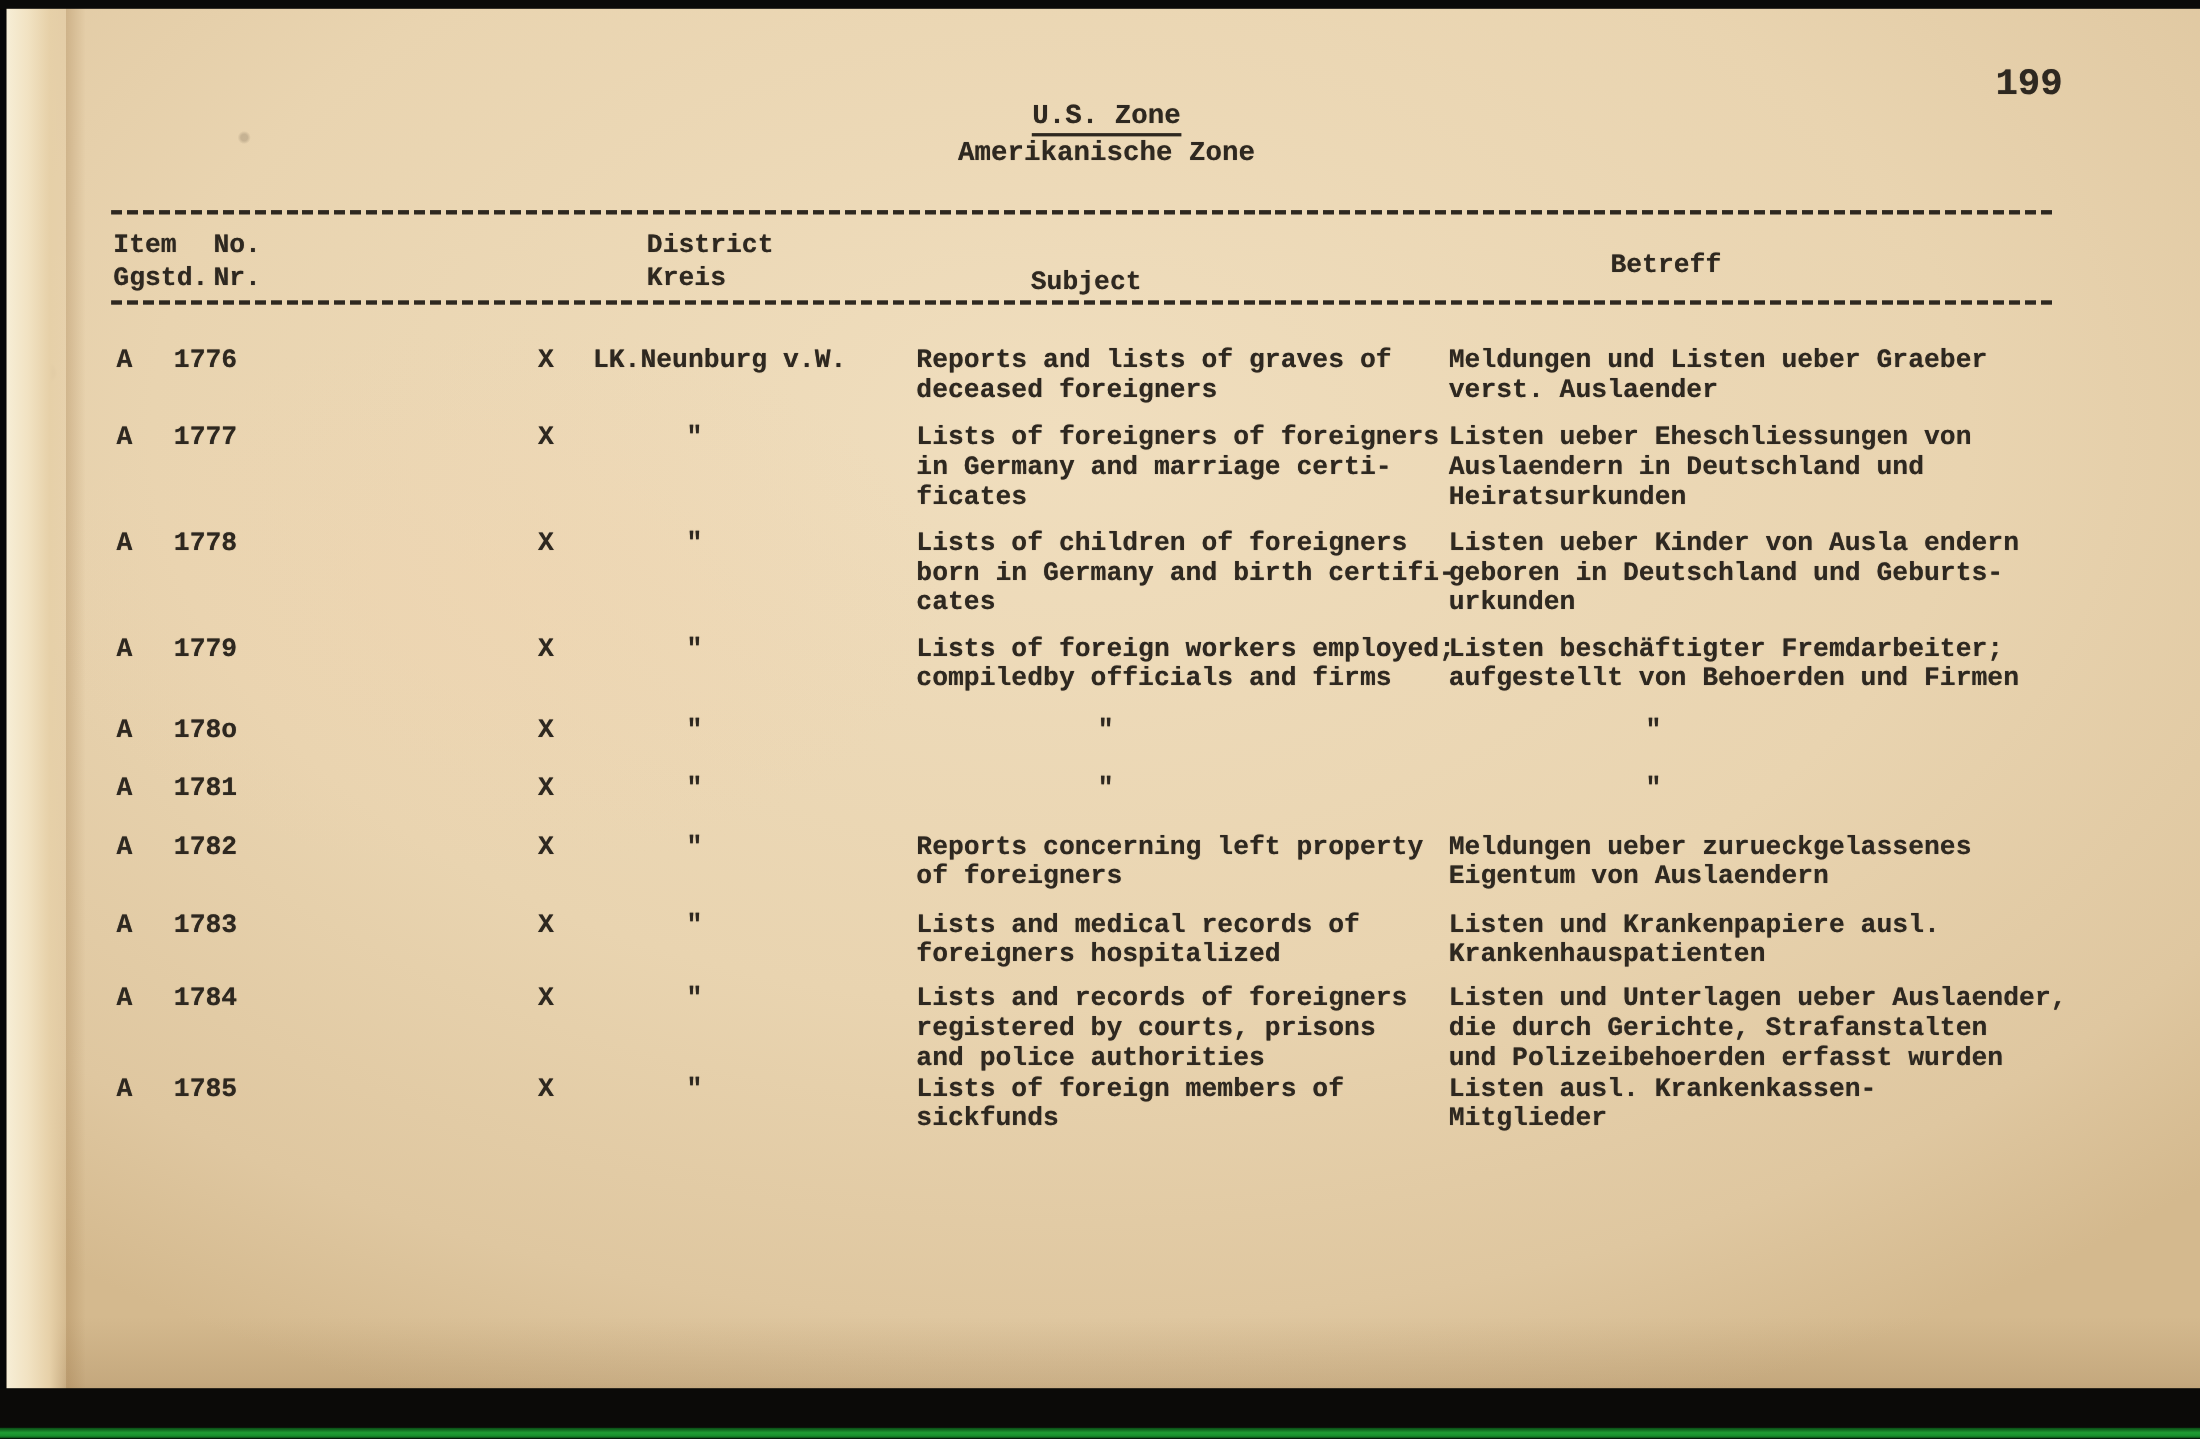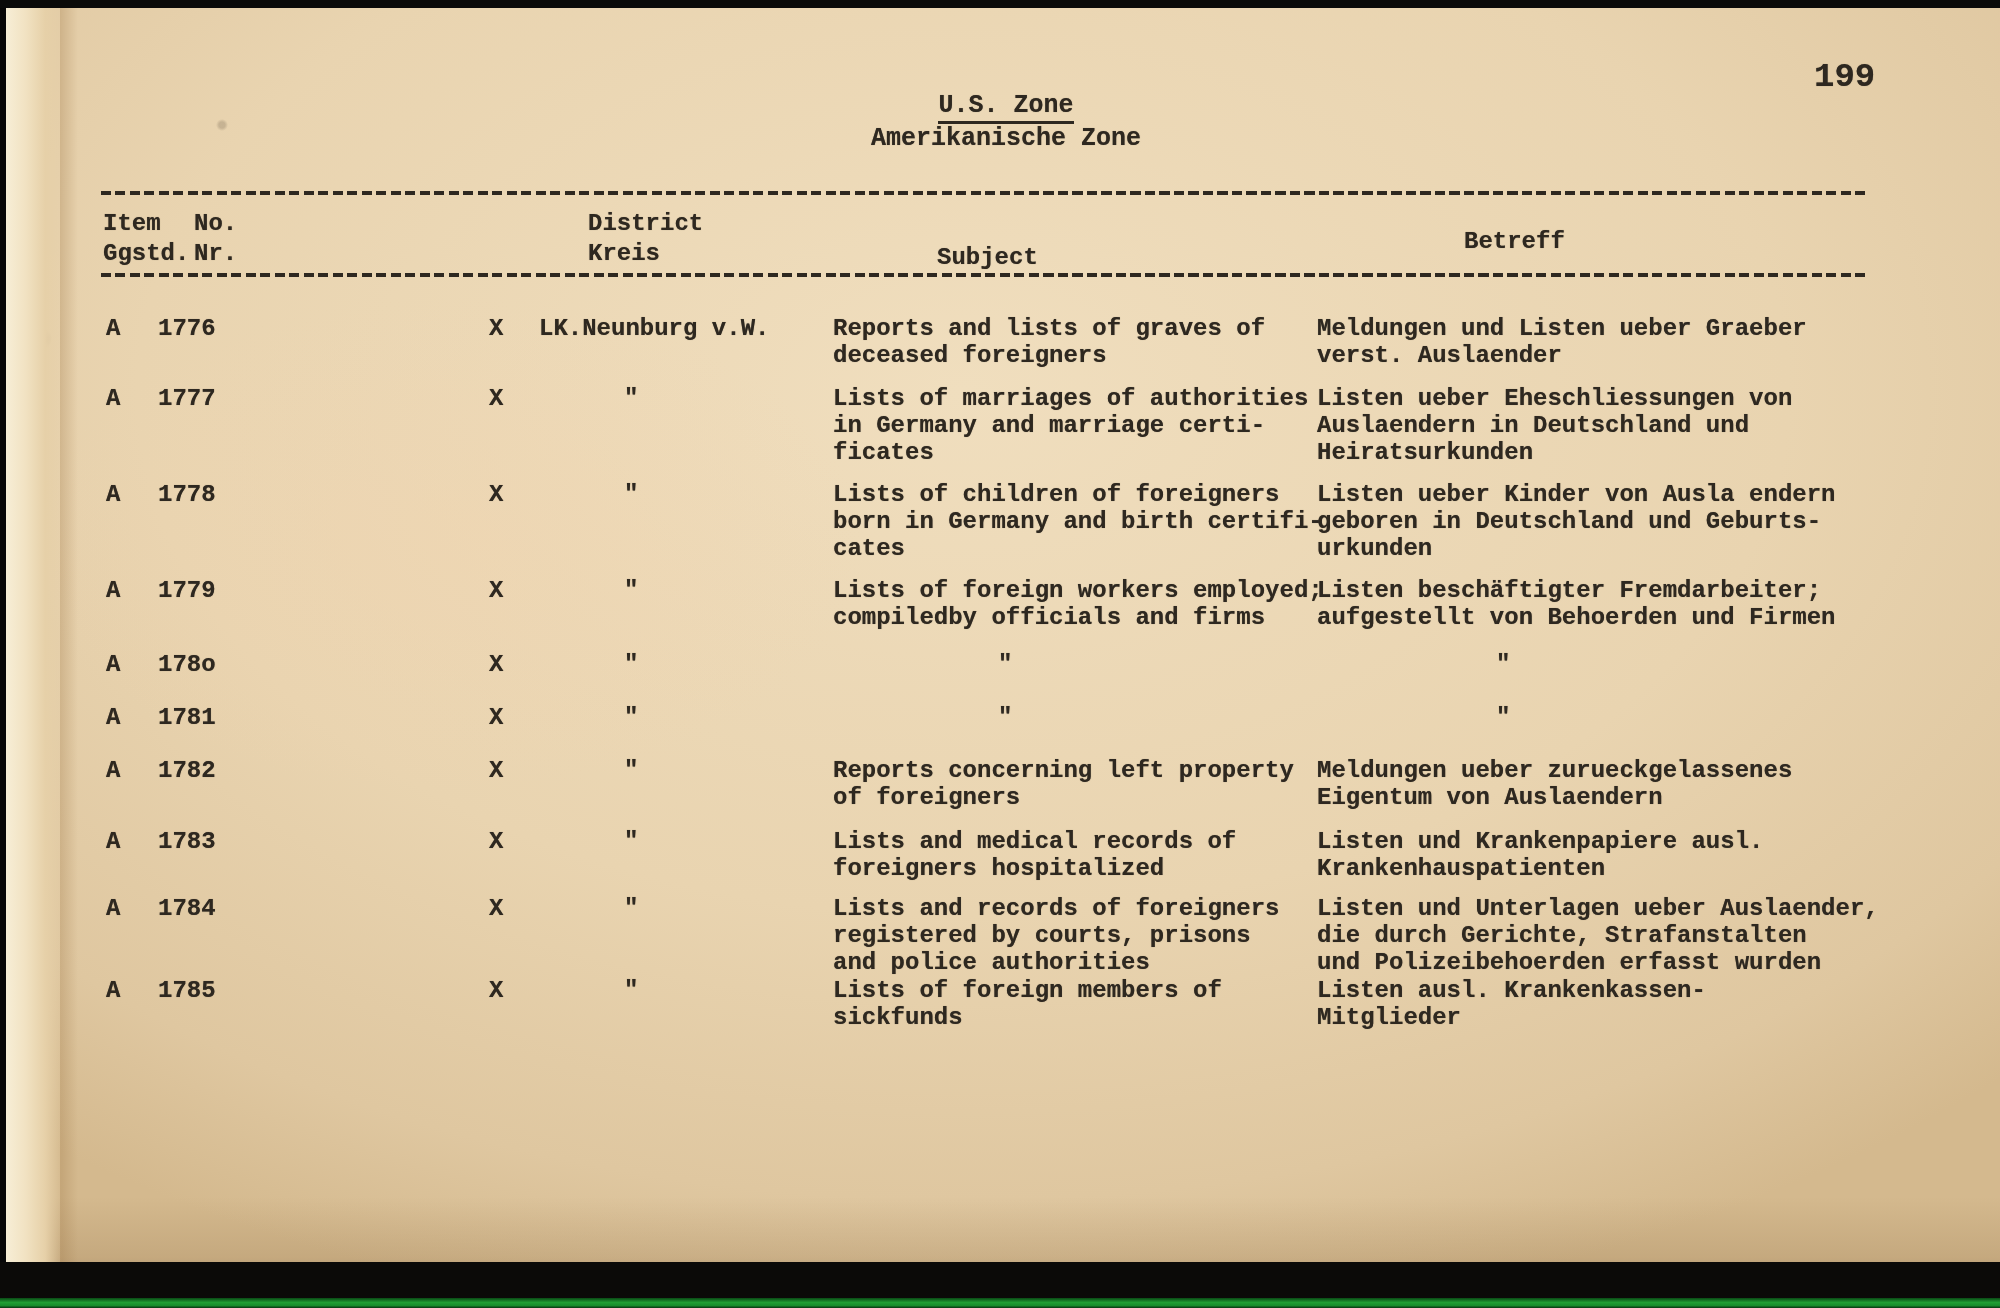--- a/index.html
+++ b/index.html
@@ -82,21 +82,21 @@
 deceased foreigners</span>
       <span class="cell c-betreff ink">Meldungen und Listen ueber Graeber
 verst. Auslaender</span>
     </div>
 
     <div class="row" style="top:378px">
       <span class="cell c-letter ink">A</span>
       <span class="cell c-number ink">1777</span>
       <span class="cell c-folder ink">X</span>
       <span class="cell c-district ink">"</span>
-      <span class="cell c-subject ink">Lists of marriages of authorities
+      <span class="cell c-subject ink">Lists of foreigners of foreigners
 in Germany and marriage certi-
 ficates</span>
       <span class="cell c-betreff ink">Listen ueber Eheschliessungen von
 Auslaendern in Deutschland und
 Heiratsurkunden</span>
     </div>
 
     <div class="row" style="top:474px">
       <span class="cell c-letter ink">A</span>
       <span class="cell c-number ink">1778</span>

